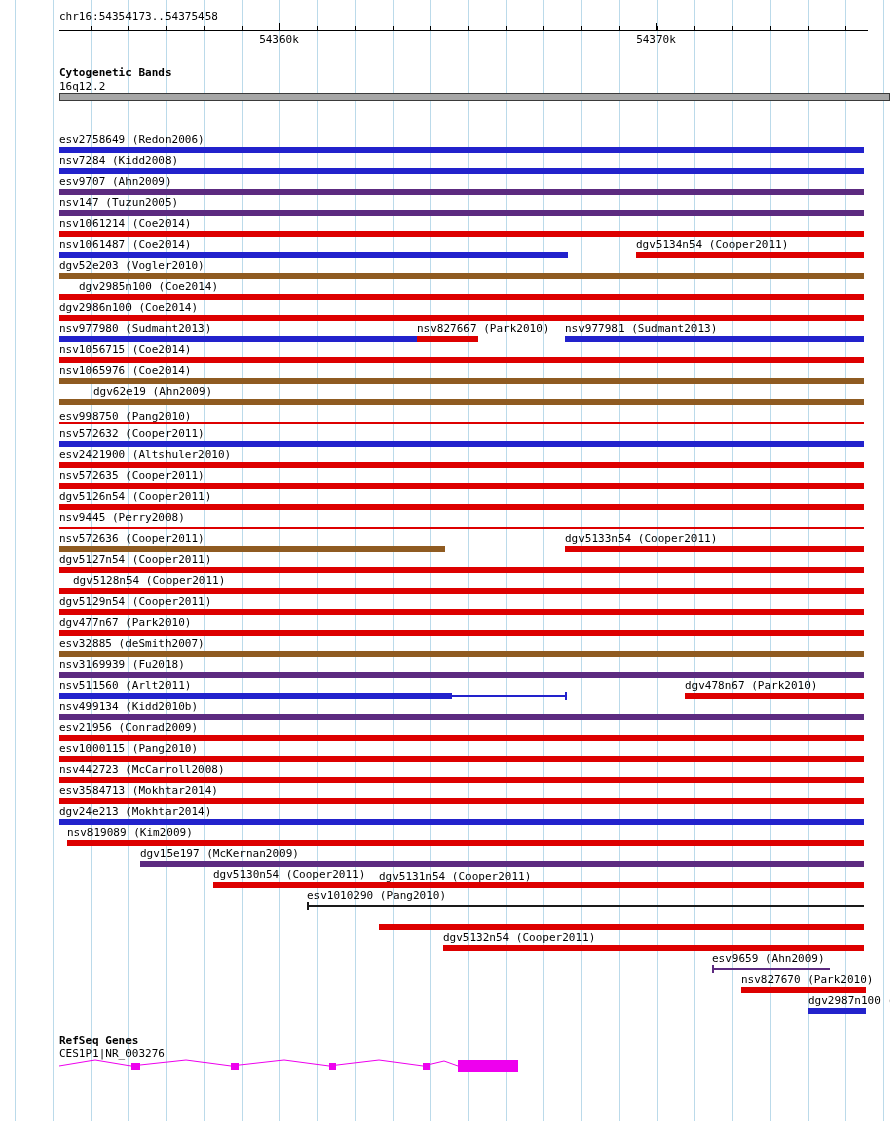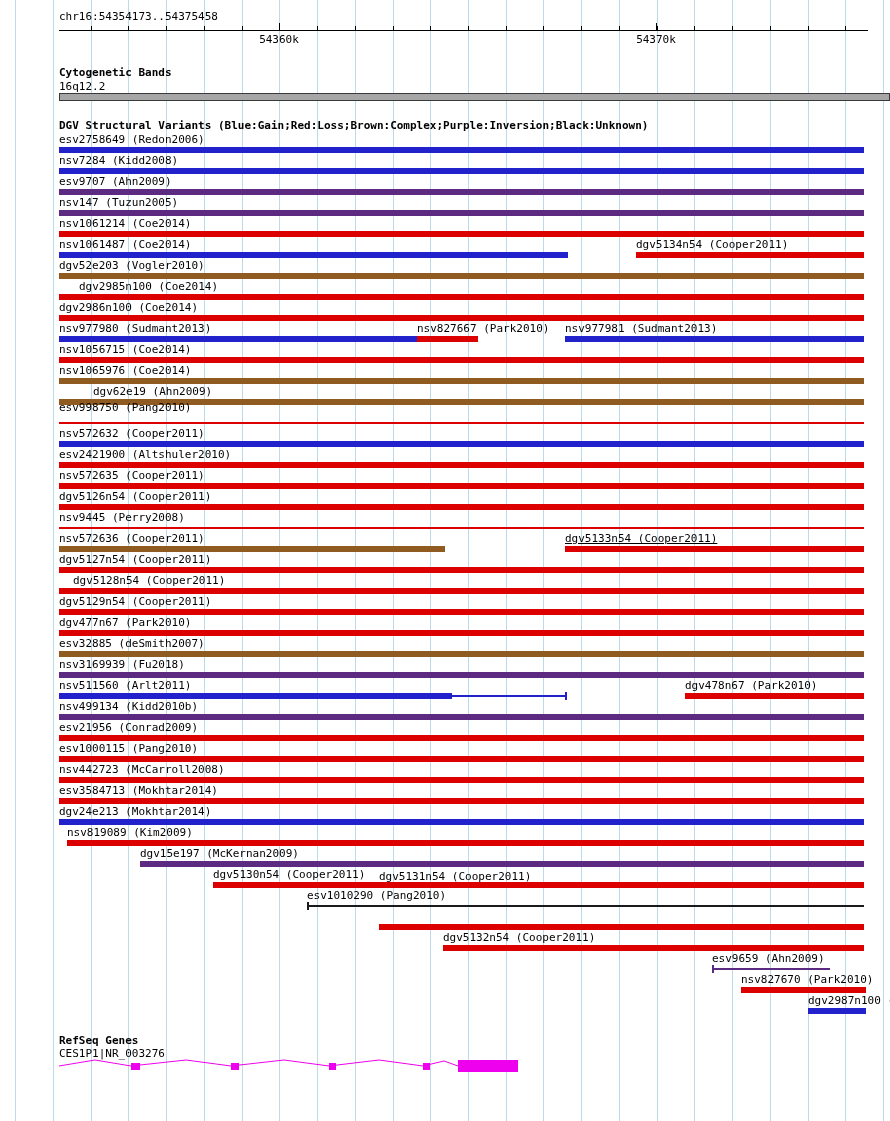--- a/index.html
+++ b/index.html
@@ -18,21 +18,20 @@
 <body>
 
 <div id="page">
   <div class="lbl" style="left:59px;top:11px">chr16:54354173..54375458</div>
   <div id="ruler-line"></div>
 
   <div class="lbl bold" style="left:59px;top:67px">Cytogenetic Bands</div>
   <div class="lbl" style="left:59px;top:81px">16q12.2</div>
   <div id="cytoband-bar" style="background: rgb(166, 166, 166);"></div>
 
-  <div class="lbl bold" style="left:59px;top:120px">DGV Structural Variants (Blue:Gain;Red:Loss;Brown:Complex;Purple:Inversion;Black:Unknown)</div>
 
   <div class="lbl bold" style="left:59px;top:1035px">RefSeq Genes</div>
   <div class="lbl" style="left:59px;top:1048px">CES1P1|NR_003276</div>
 <div class="grid" style="left: 15.2px; background: rgb(187, 218, 234);"></div>
     <div class="grid" style="left: 52.9px; background: rgb(187, 218, 234);"></div>
     <div class="grid" style="left: 90.7px; background: rgb(187, 218, 234);"></div>
     <div class="grid" style="left: 128.4px; background: rgb(187, 218, 234);"></div>
     <div class="grid" style="left: 166.1px; background: rgb(187, 218, 234);"></div>
     <div class="grid" style="left: 203.8px; background: rgb(187, 218, 234);"></div>
     <div class="grid" style="left: 241.6px; background: rgb(187, 218, 234);"></div>
@@ -103,35 +102,35 @@
     <div class="lbl" style="left: 417px; top: 323px;">nsv827667 (Park2010)</div>
     <div class="seg" style="left: 417px; top: 336px; width: 61px; height: 6px; background: rgb(221, 0, 0);"></div>
     <div class="lbl" style="left: 565px; top: 323px;">nsv977981 (Sudmant2013)</div>
     <div class="seg" style="left: 565px; top: 336px; width: 299px; height: 6px; background: rgb(34, 34, 204);"></div>
     <div class="lbl" style="left: 59px; top: 344px;">nsv1056715 (Coe2014)</div>
     <div class="seg" style="left: 59px; top: 357px; width: 805px; height: 6px; background: rgb(221, 0, 0);"></div>
     <div class="lbl" style="left: 59px; top: 365px;">nsv1065976 (Coe2014)</div>
     <div class="seg" style="left: 59px; top: 378px; width: 805px; height: 6px; background: rgb(143, 91, 33);"></div>
     <div class="lbl" style="left: 59px; top: 386px; margin-left: 34px;">dgv62e19 (Ahn2009)</div>
     <div class="seg" style="left: 59px; top: 399px; width: 805px; height: 6px; background: rgb(143, 91, 33);"></div>
-    <div class="lbl" style="left: 59px; top: 402px;">esv998750 (Pang2010)</div>
+    <div class="lbl" style="left: 59px; top: 411px;">esv998750 (Pang2010)</div>
     <div class="seg" style="left: 59px; top: 422px; width: 805px; height: 2px; background: rgb(221, 0, 0);"></div>
     <div class="lbl" style="left: 59px; top: 428px;">nsv572632 (Cooper2011)</div>
     <div class="seg" style="left: 59px; top: 441px; width: 805px; height: 6px; background: rgb(34, 34, 204);"></div>
     <div class="lbl" style="left: 59px; top: 449px;">esv2421900 (Altshuler2010)</div>
     <div class="seg" style="left: 59px; top: 462px; width: 805px; height: 6px; background: rgb(221, 0, 0);"></div>
     <div class="lbl" style="left: 59px; top: 470px;">nsv572635 (Cooper2011)</div>
     <div class="seg" style="left: 59px; top: 483px; width: 805px; height: 6px; background: rgb(221, 0, 0);"></div>
     <div class="lbl" style="left: 59px; top: 491px;">dgv5126n54 (Cooper2011)</div>
     <div class="seg" style="left: 59px; top: 504px; width: 805px; height: 6px; background: rgb(221, 0, 0);"></div>
     <div class="lbl" style="left: 59px; top: 512px;">nsv9445 (Perry2008)</div>
     <div class="seg" style="left: 59px; top: 527px; width: 805px; height: 2px; background: rgb(221, 0, 0);"></div>
     <div class="lbl" style="left: 59px; top: 533px;">nsv572636 (Cooper2011)</div>
     <div class="seg" style="left: 59px; top: 546px; width: 386px; height: 6px; background: rgb(143, 91, 33);"></div>
-    <div class="lbl" style="left: 565px; top: 533px; text-decoration: underline;">dgv5133n54 (Cooper2011)</div>
+    <div class="lbl" style="left: 565px; top: 533px;">dgv5133n54 (Cooper2011)</div>
     <div class="seg" style="left: 565px; top: 546px; width: 299px; height: 6px; background: rgb(221, 0, 0);"></div>
     <div class="lbl" style="left: 59px; top: 554px;">dgv5127n54 (Cooper2011)</div>
     <div class="seg" style="left: 59px; top: 567px; width: 805px; height: 6px; background: rgb(221, 0, 0);"></div>
     <div class="lbl" style="left: 59px; top: 575px; margin-left: 14px;">dgv5128n54 (Cooper2011)</div>
     <div class="seg" style="left: 59px; top: 588px; width: 805px; height: 6px; background: rgb(221, 0, 0);"></div>
     <div class="lbl" style="left: 59px; top: 596px;">dgv5129n54 (Cooper2011)</div>
     <div class="seg" style="left: 59px; top: 609px; width: 805px; height: 6px; background: rgb(221, 0, 0);"></div>
     <div class="lbl" style="left: 59px; top: 617px;">dgv477n67 (Park2010)</div>
     <div class="seg" style="left: 59px; top: 630px; width: 805px; height: 6px; background: rgb(221, 0, 0);"></div>
     <div class="lbl" style="left: 59px; top: 638px;">esv32885 (deSmith2007)</div>

